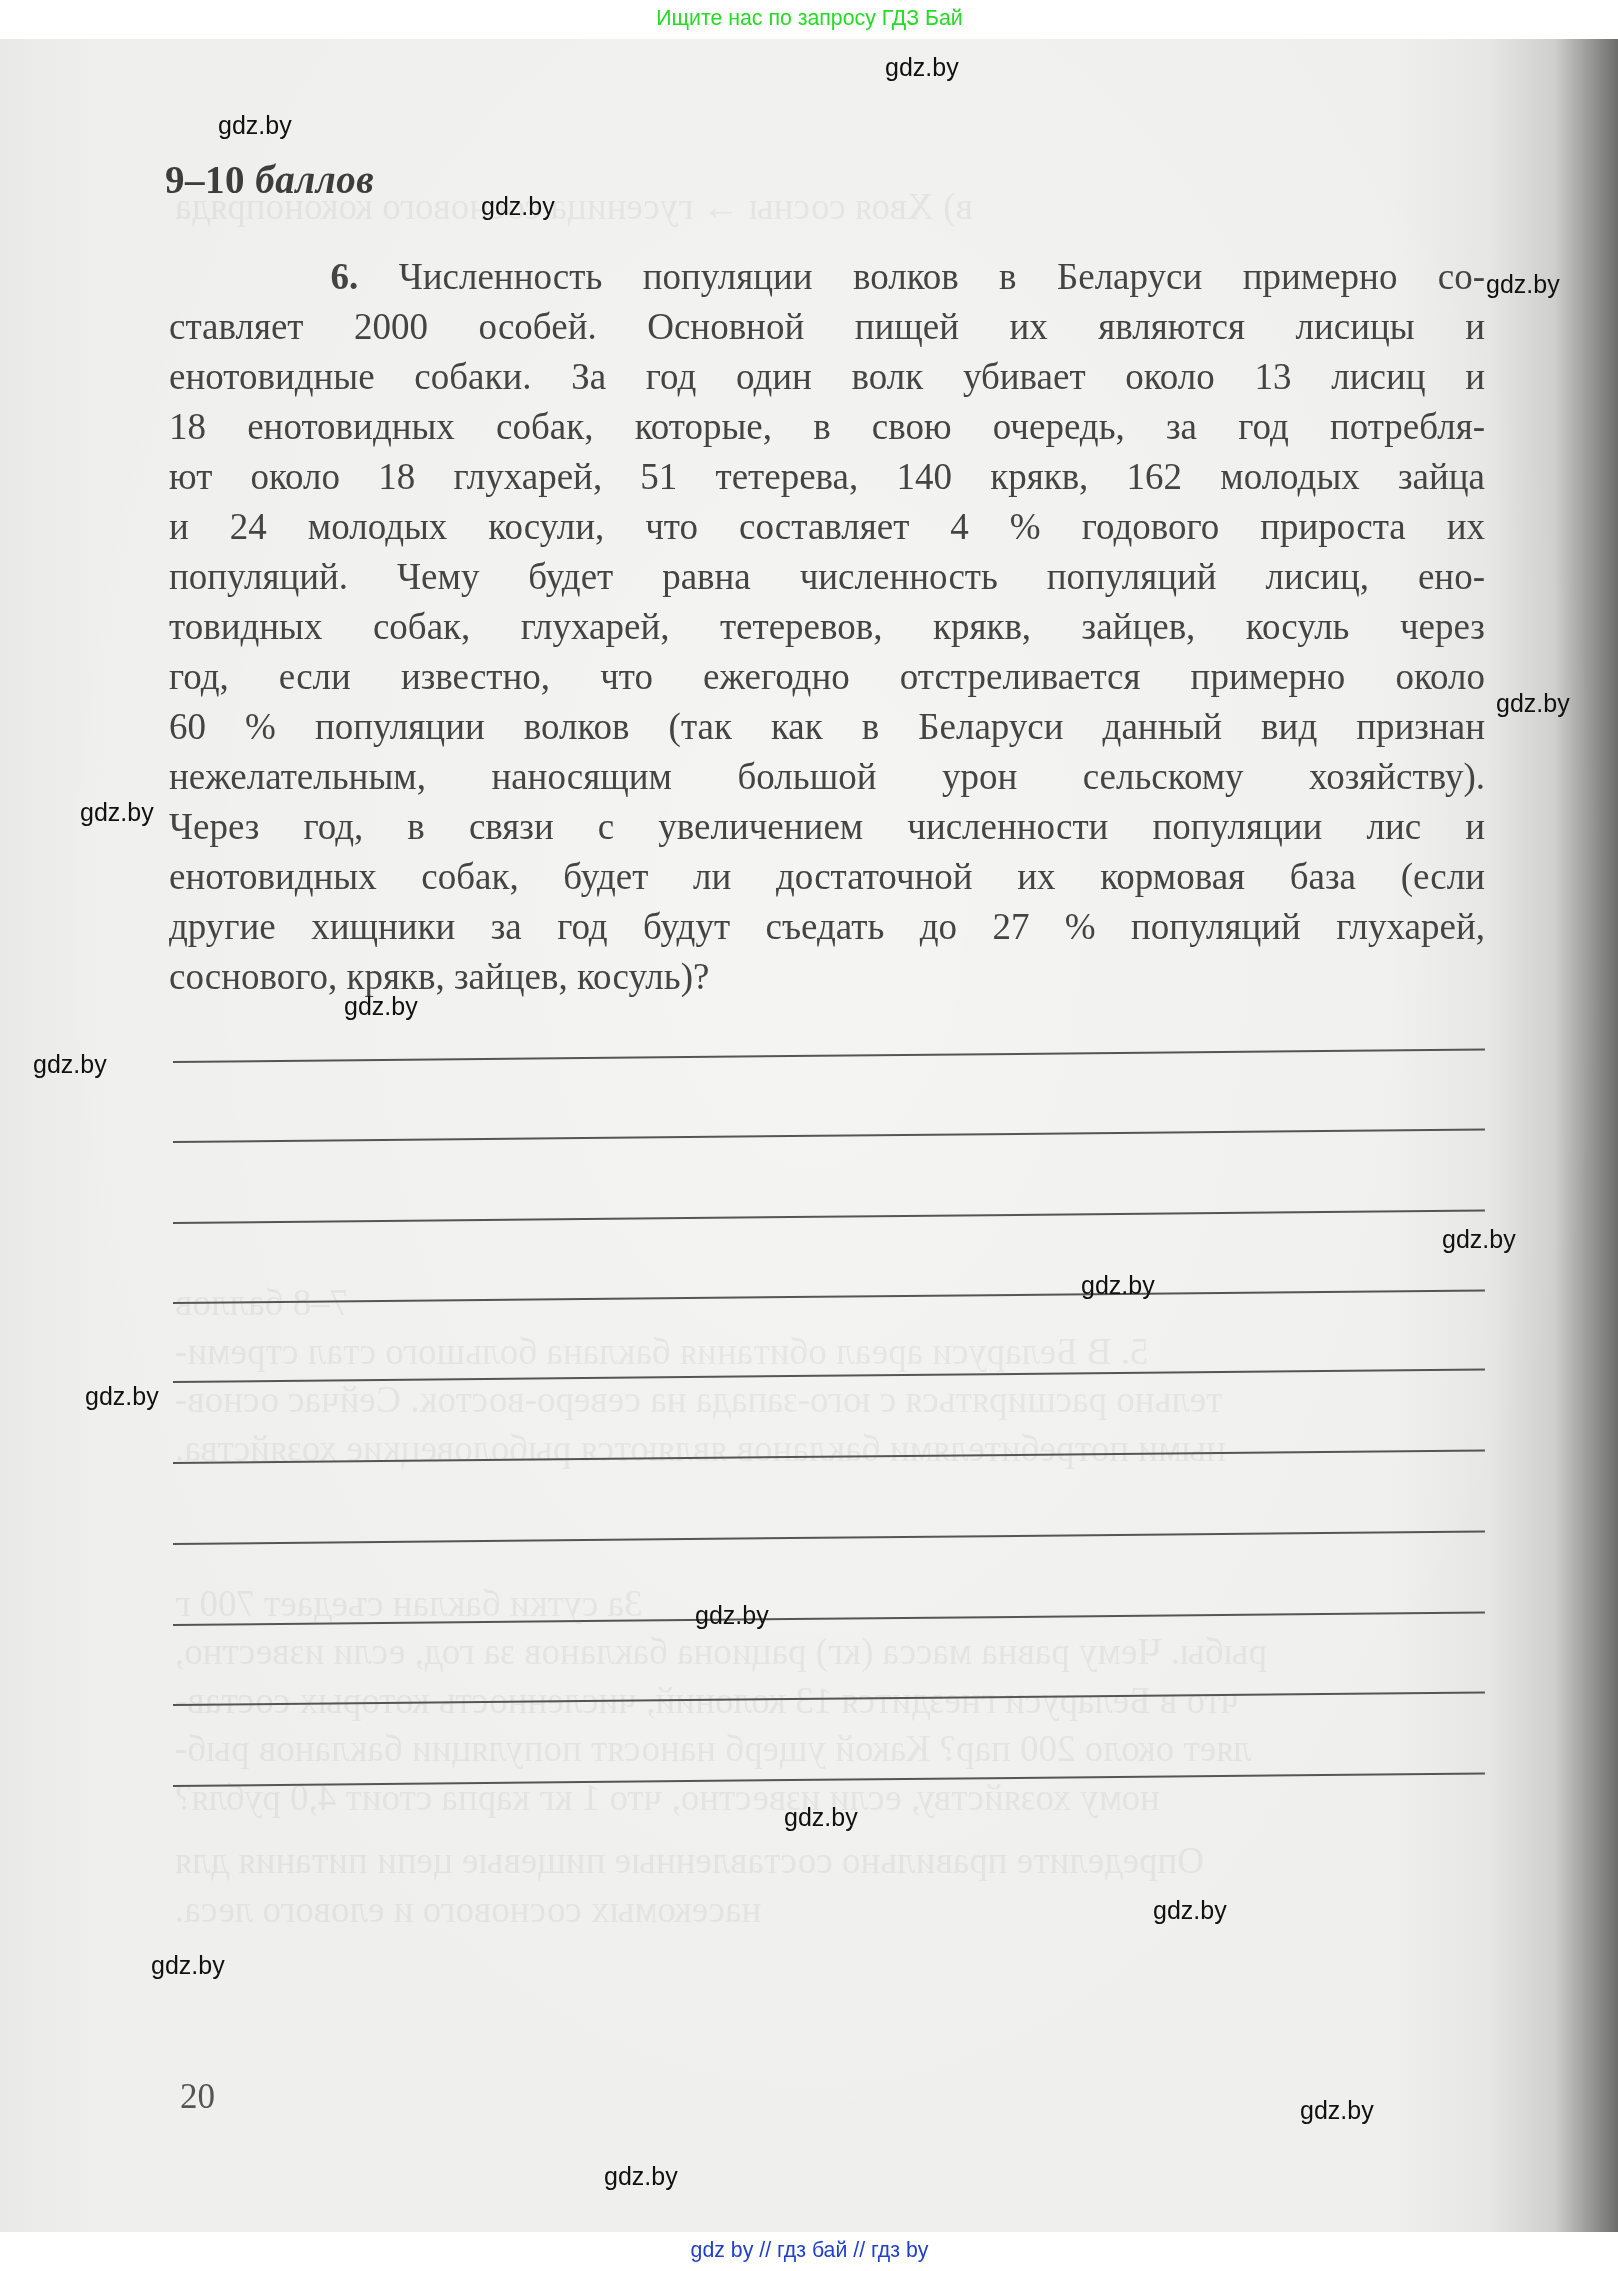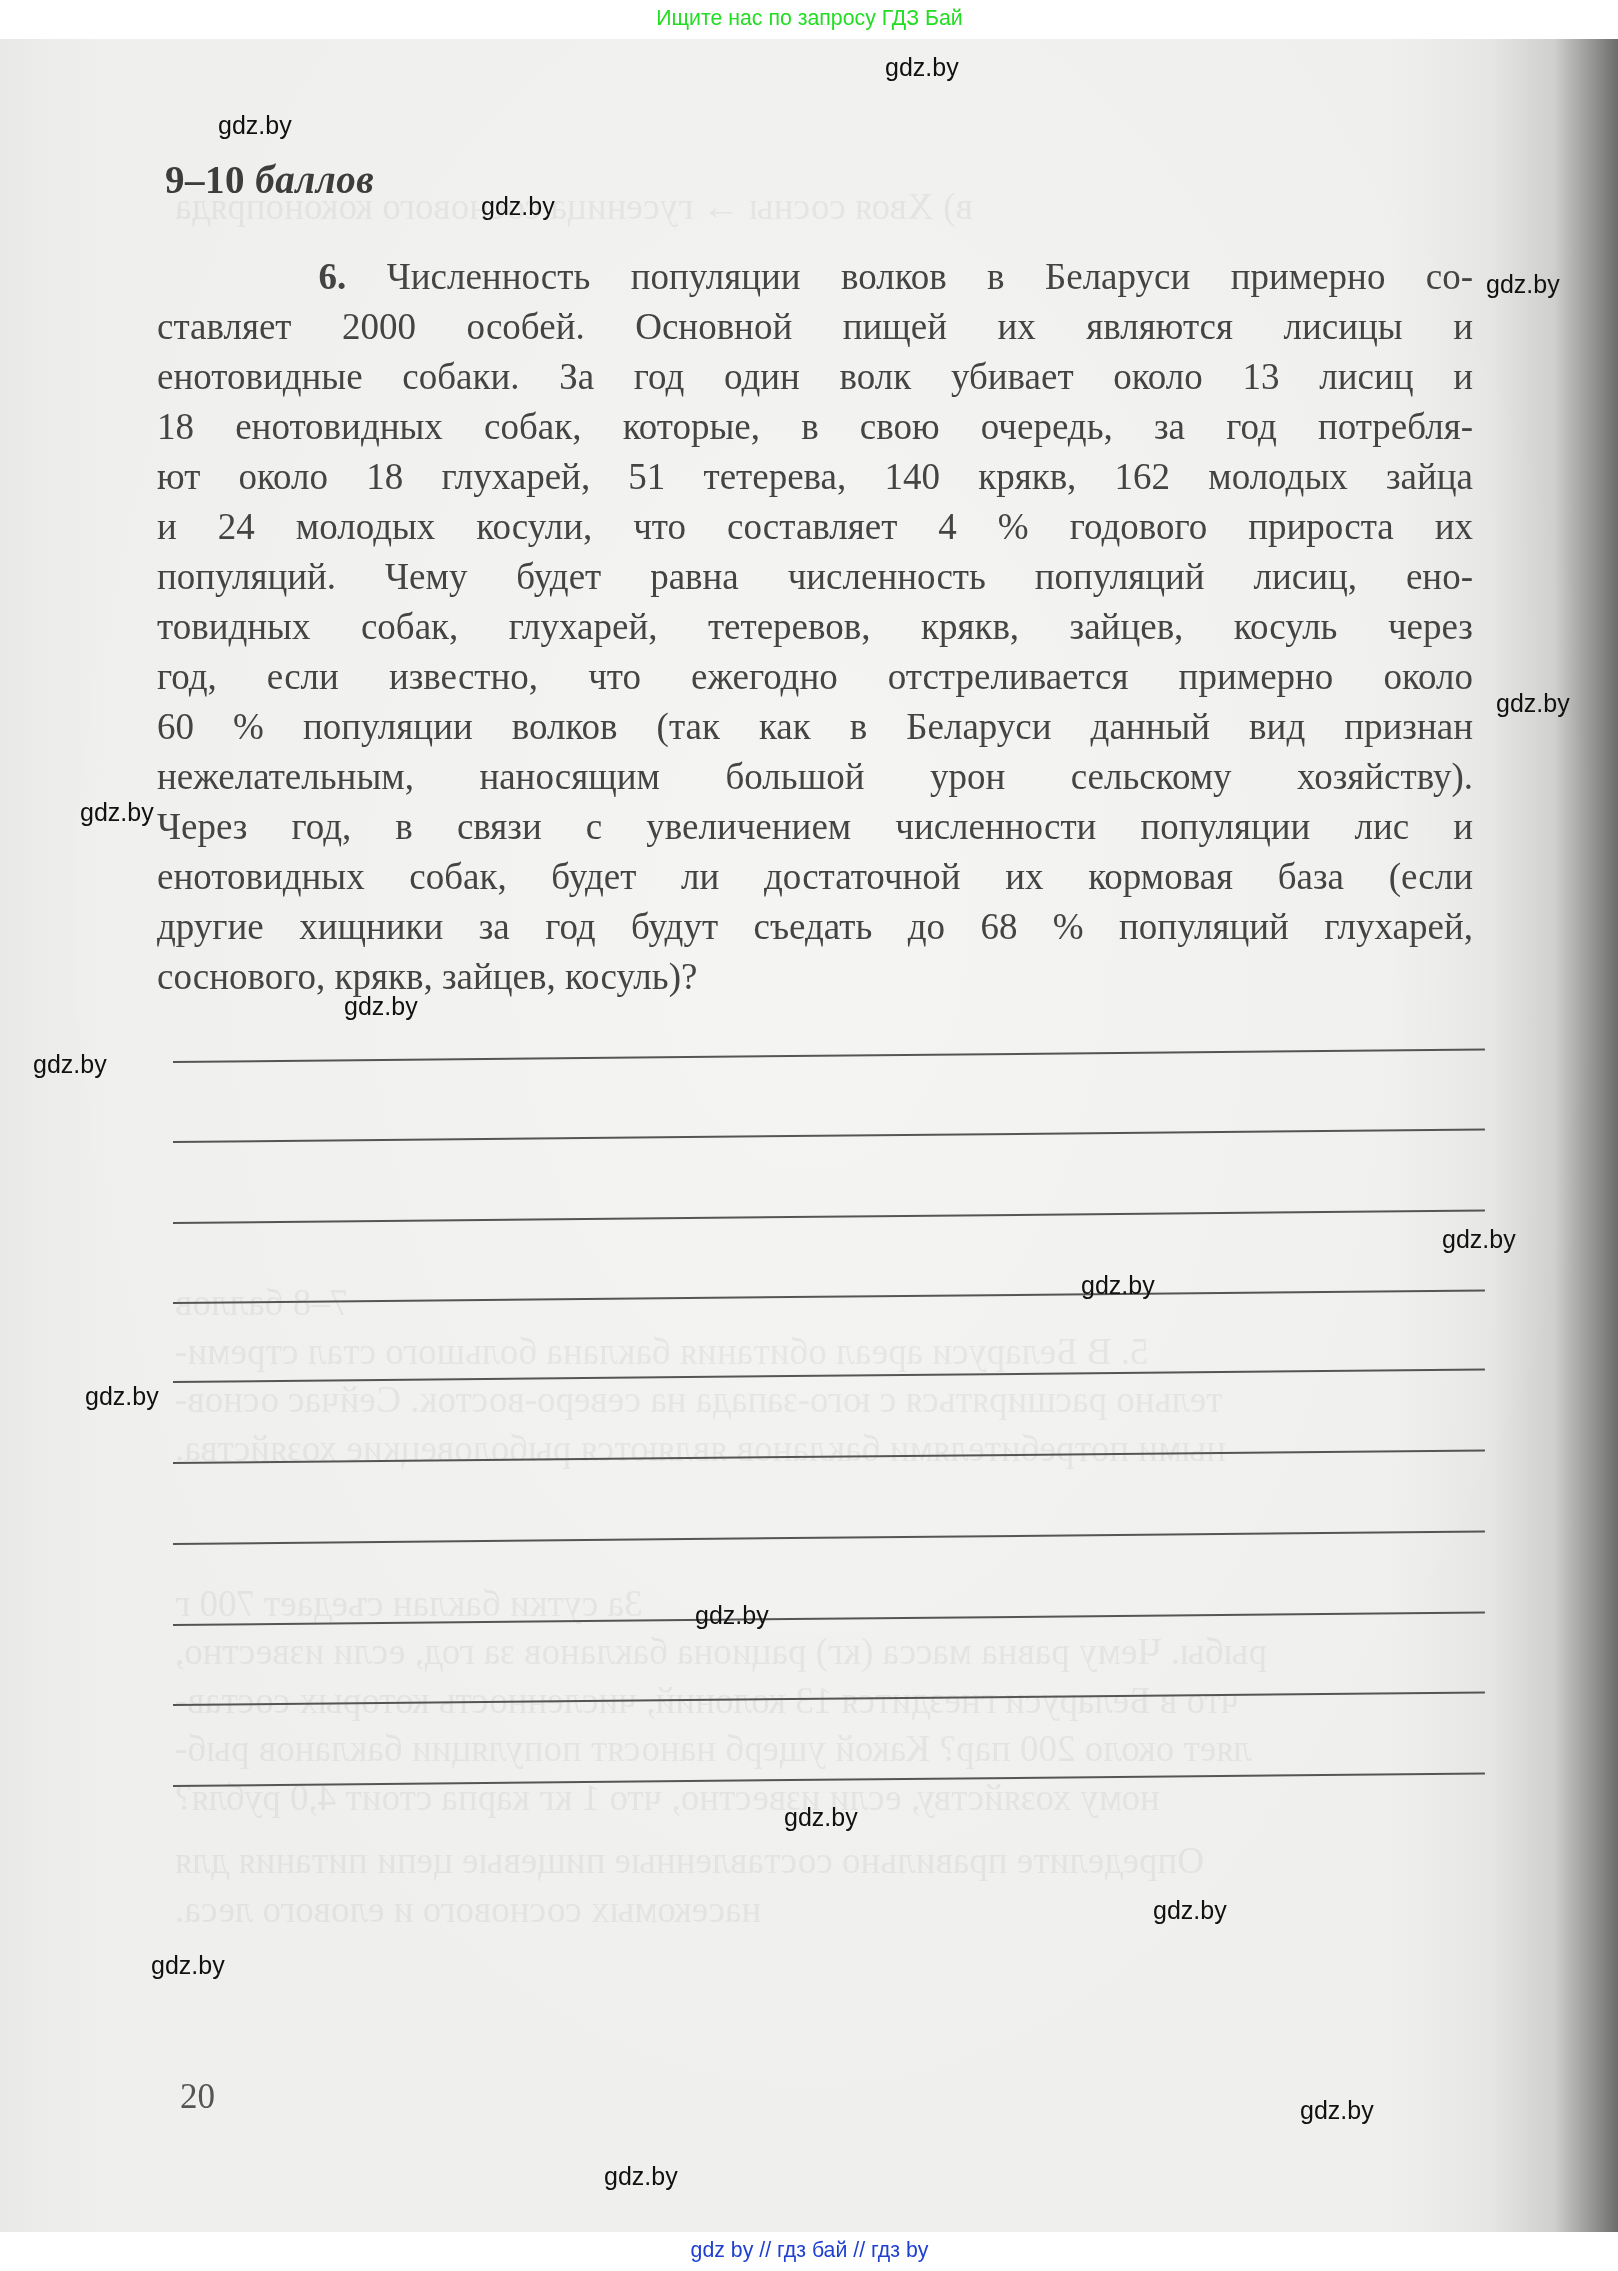--- a/index.html
+++ b/index.html
@@ -22,21 +22,21 @@
     .page::before {
       content: ""; position: absolute; inset: 0;
       background: radial-gradient(ellipse at 50% 40%, rgba(255,255,255,0.35), rgba(255,255,255,0) 70%);
     }
     .section-heading {
       position: absolute; left: 165px; top: 118px;
       font-size: 39px; font-weight: bold; color: #3d3d3d; letter-spacing: 0.5px;
     }
     .section-heading .it { font-style: italic; }
     .task-text {
-      position: absolute; left: 157px; top: 213px; width: 1316px;
+      position: absolute; left: 169px; top: 213px; width: 1316px;
       font-size: 37px; line-height: 50px; color: #444444;
       text-align: justify; text-align-last: auto;
     }
     .task-text .line { display: block; white-space: nowrap; text-align: justify; text-align-last: justify; }
     .task-text .line.last { text-align-last: left; }
     .task-text .num { font-weight: bold; }
     .answer-line {
       position: absolute; left: 173px; width: 1312px; height: 0;
       border-top: 2.4px solid #555555;
       transform: rotate(-0.55deg); transform-origin: left center;
@@ -91,21 +91,21 @@
     <span class="line">18 енотовидных собак, которые, в свою очередь, за год потребля-</span>
     <span class="line">ют около 18 глухарей, 51 тетерева, 140 крякв, 162 молодых зайца</span>
     <span class="line">и 24 молодых косули, что составляет 4 % годового прироста их</span>
     <span class="line">популяций. Чему будет равна численность популяций лисиц, ено-</span>
     <span class="line">товидных собак, глухарей, тетеревов, крякв, зайцев, косуль через</span>
     <span class="line">год, если известно, что ежегодно отстреливается примерно около</span>
     <span class="line">60 % популяции волков (так как в Беларуси данный вид признан</span>
     <span class="line">нежелательным, наносящим большой урон сельскому хозяйству).</span>
     <span class="line">Через год, в связи с увеличением численности популяции лис и</span>
     <span class="line">енотовидных собак, будет ли достаточной их кормовая база (если</span>
-    <span class="line">другие хищники за год будут съедать до 68 % популяций глухарей,</span>
+    <span class="line">другие хищники за год будут съедать до 27 % популяций глухарей,</span>
     <span class="line last">соснового, крякв, зайцев, косуль)?</span>
   </div>
 
   <div class="answer-line" style="top:1022px;"></div>
   <div class="answer-line" style="top:1102px;"></div>
   <div class="answer-line" style="top:1183px;"></div>
   <div class="answer-line" style="top:1263px;"></div>
   <div class="answer-line" style="top:1342px;"></div>
   <div class="answer-line" style="top:1423px;"></div>
   <div class="answer-line" style="top:1504px;"></div>

